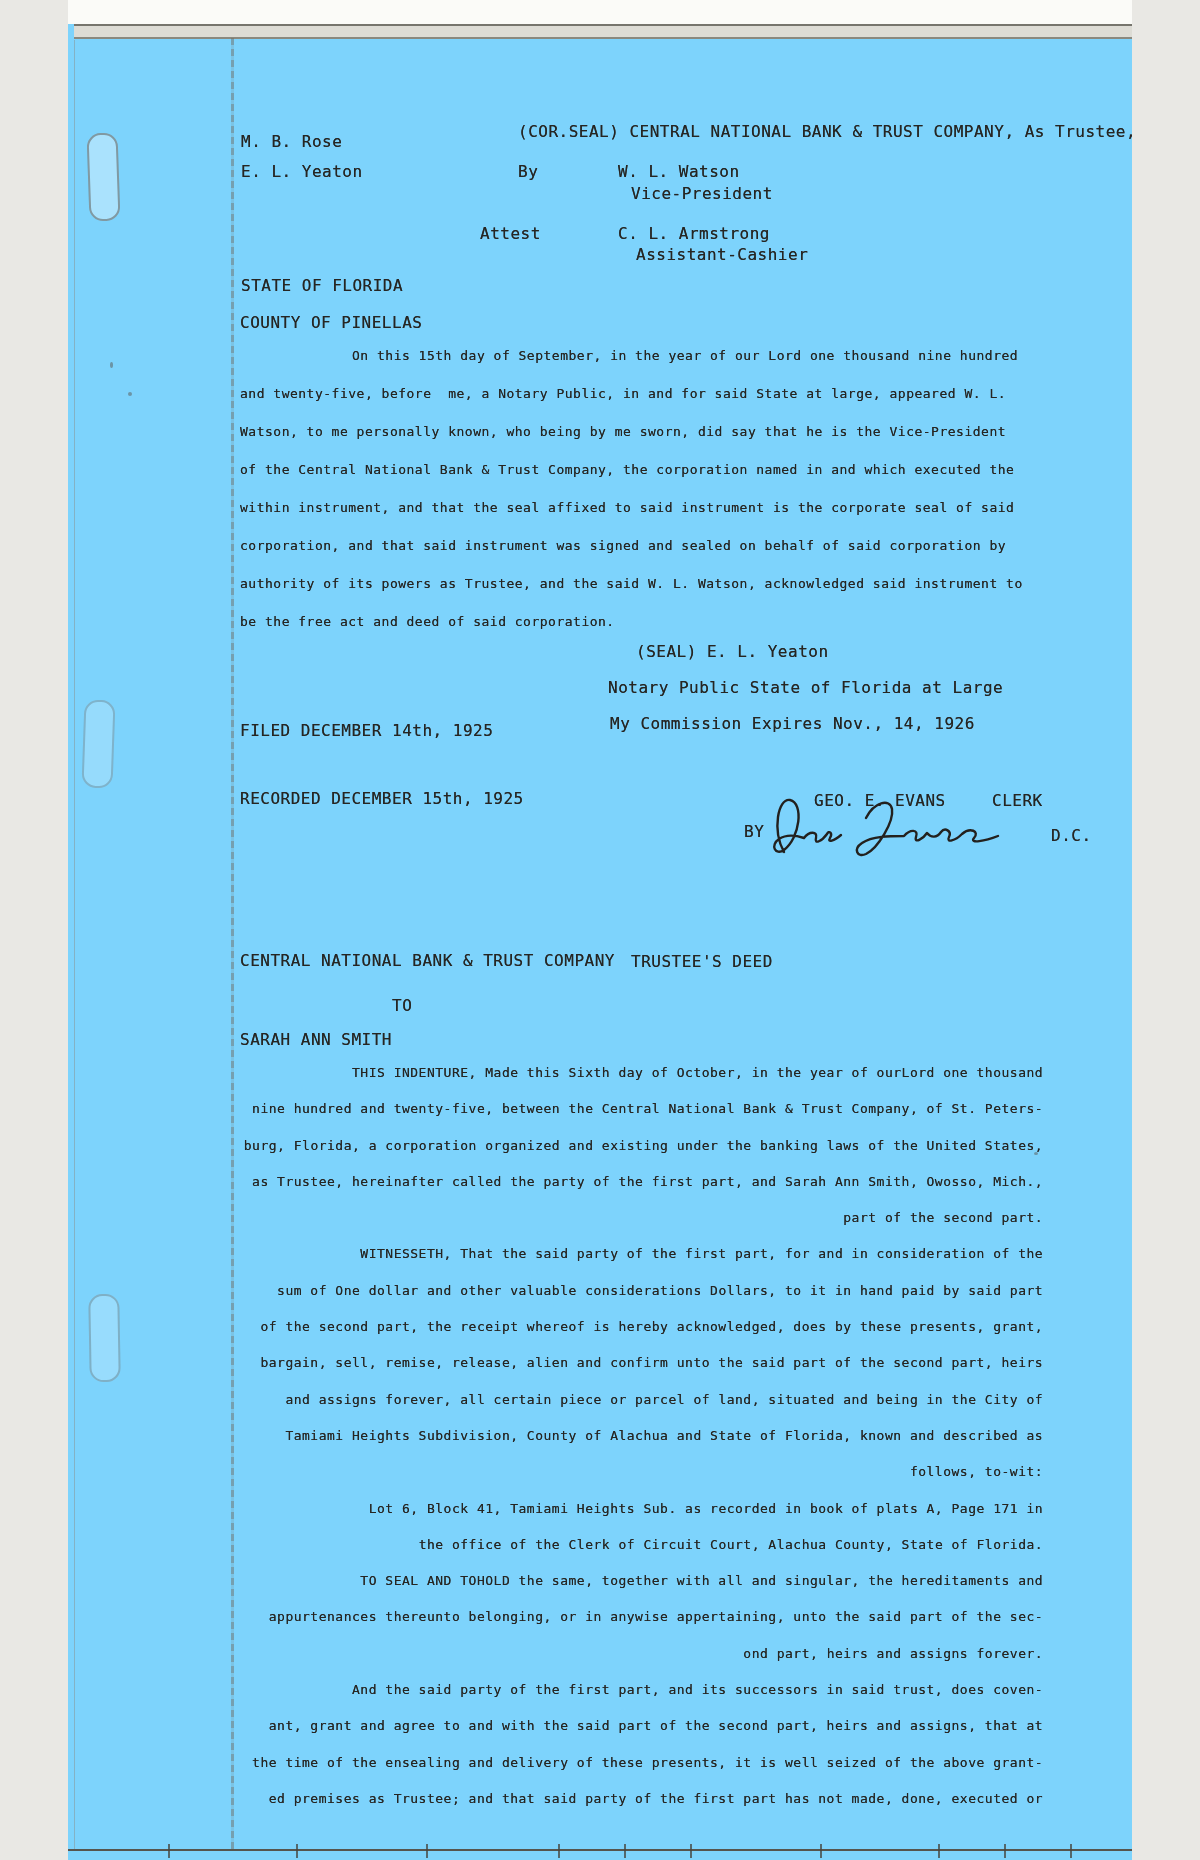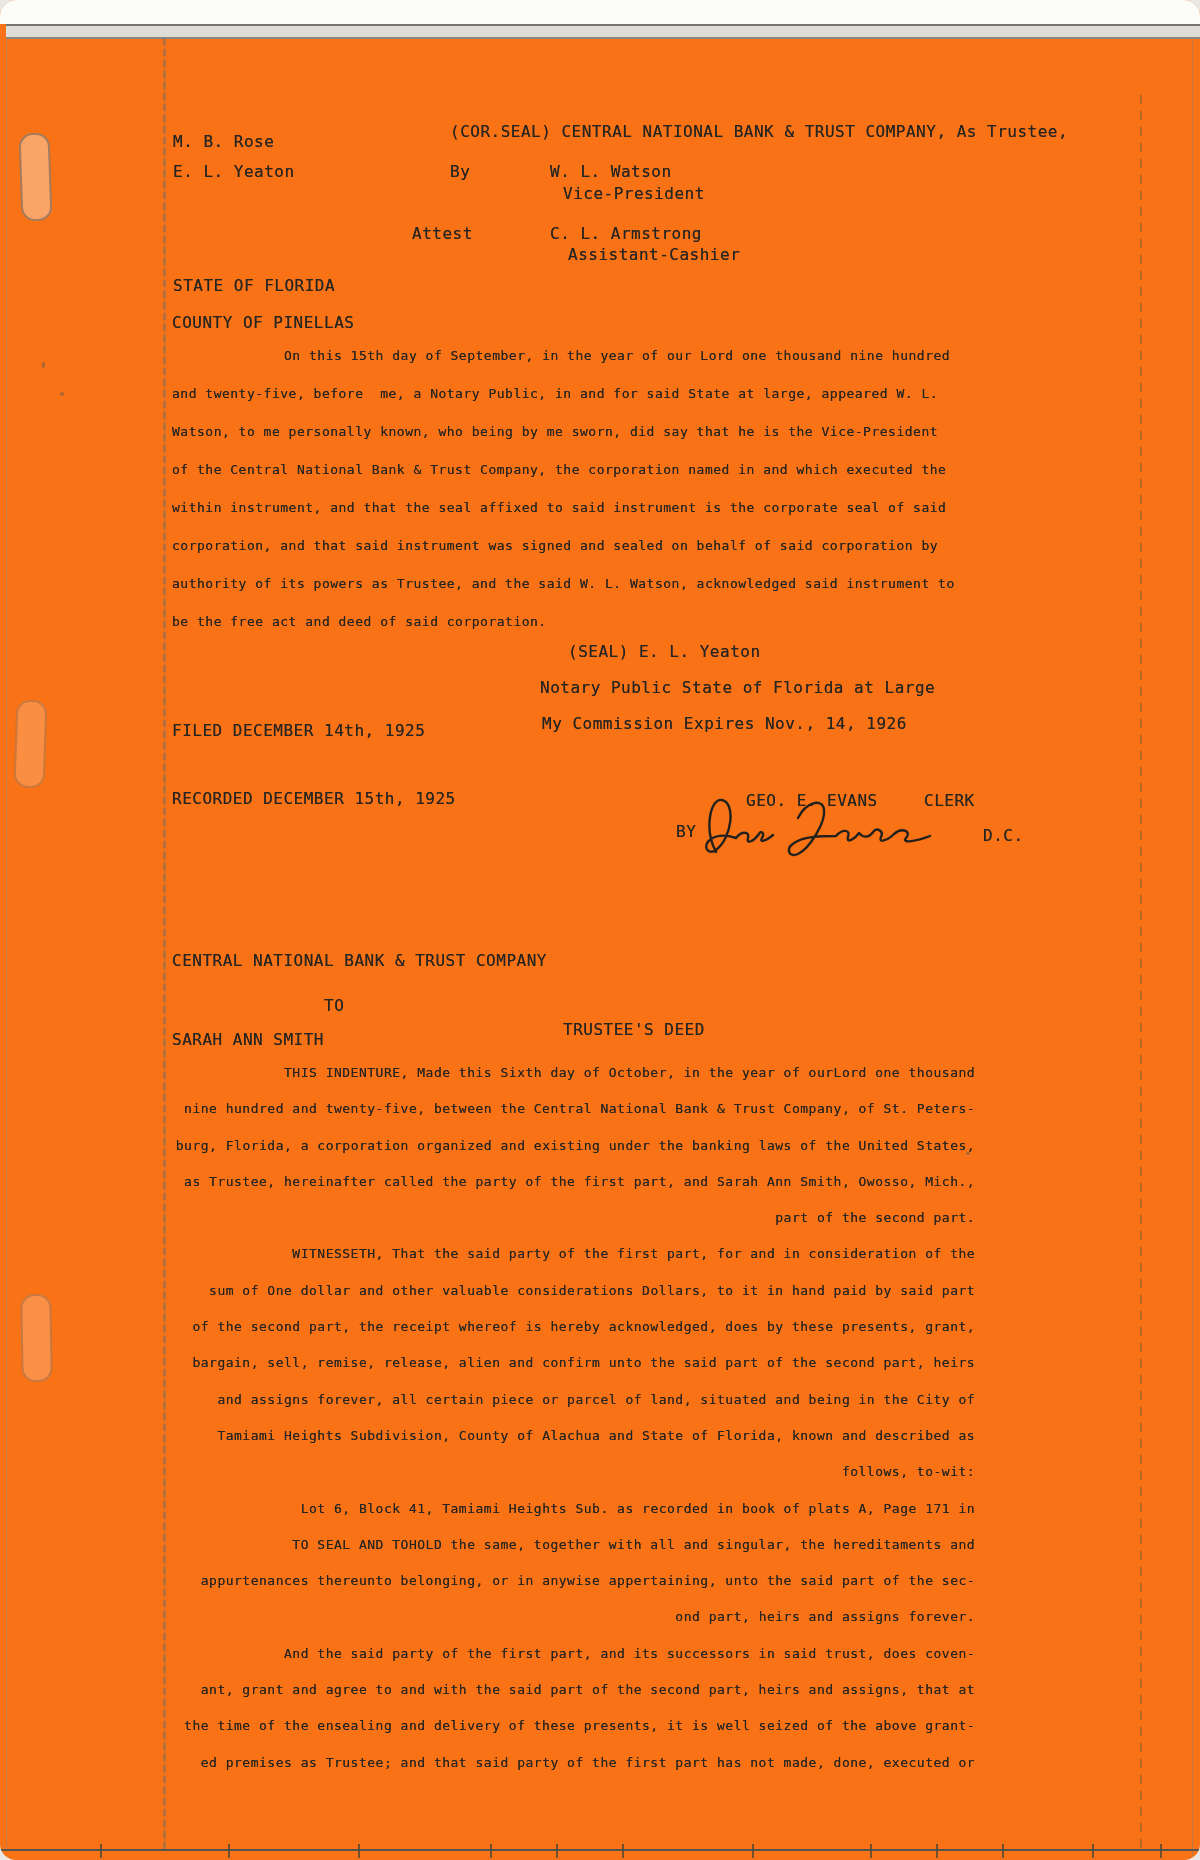--- a/index.html
+++ b/index.html
@@ -1,20 +1,19 @@
 <!DOCTYPE html>
 <html><head>
 <meta charset="utf-8">
 <style>
   html,body{margin:0;padding:0;background:#e9e8e4;}
   .page{
-    position:relative;width:1200px;height:1860px;margin:0 auto;
-    background:#f97316;overflow:hidden;
+    position:relative;width:1064px;height:1860px;margin:0 auto;
+    background:#7dd3fc;overflow:hidden;
     font-family:"DejaVu Sans Mono","Liberation Mono",monospace;
-    border-radius:16px;
   }
   .t{
     position:absolute;
     font-size:16px;line-height:20px;letter-spacing:0.5px;
     color:#262522;white-space:pre;
     text-shadow:0 0 0.6px rgba(38,36,32,.75);
   }
   .para{position:absolute;color:#262522;}
   .para .ln{
     font-size:13px;letter-spacing:0.5px;white-space:pre;
@@ -110,37 +109,38 @@
     <svg width="250" height="78" viewBox="0 0 250 78">
       <g fill="none" stroke="#23211e" stroke-width="2.4" stroke-linecap="round" stroke-linejoin="round">
         <path d="M18,64 C6,42 12,10 24,12 C38,15 34,50 18,62 C9,68 4,57 13,51 C22,45 32,48 38,50 C43,43 52,43 50,50 C48,57 56,53 61,46 C63,42 67,45 64,50 C61,55 68,53 75,47"></path>
         <path d="M100,30 C108,14 124,10 126,21 C128,34 112,60 100,66 C91,70 87,61 96,55 C106,48 124,48 138,48 C144,41 153,41 150,49 C148,56 157,51 161,45 C165,50 171,50 175,44 C179,39 186,43 183,49 C180,55 189,53 196,46 C204,39 214,43 208,50 C203,56 219,53 232,48"></path>
       </g>
     </svg>
   </div>
 
   <div class="t" style="left:172px;top:951px;">CENTRAL NATIONAL BANK &amp; TRUST COMPANY</div>
   <div class="t" style="left:324px;top:996px;">TO</div>
-  <div class="t" style="left:563px;top:1020px;">TRUSTEE'S DEED</div>
+  <div class="t" style="left:563px;top:952px;">TRUSTEE'S DEED</div>
   <div class="t" style="left:172px;top:1030px;">SARAH ANN SMITH</div>
 
   <div class="para deed" style="left:172px;top:1055px;">
     <div class="ln ind">THIS INDENTURE, Made this Sixth day of October, in the year of ourLord one thousand</div>
     <div class="ln">nine hundred and twenty-five, between the Central National Bank &amp; Trust Company, of St. Peters-</div>
     <div class="ln">burg, Florida, a corporation organized and existing under the banking laws of the United States,</div>
     <div class="ln">as Trustee, hereinafter called the party of the first part, and Sarah Ann Smith, Owosso, Mich.,</div>
     <div class="ln">part of the second part.</div>
     <div class="ln ind">WITNESSETH, That the said party of the first part, for and in consideration of the</div>
     <div class="ln">sum of One dollar and other valuable considerations Dollars, to it in hand paid by said part</div>
     <div class="ln">of the second part, the receipt whereof is hereby acknowledged, does by these presents, grant,</div>
     <div class="ln">bargain, sell, remise, release, alien and confirm unto the said part of the second part, heirs</div>
     <div class="ln">and assigns forever, all certain piece or parcel of land, situated and being in the City of</div>
     <div class="ln">Tamiami Heights Subdivision, County of Alachua and State of Florida, known and described as</div>
     <div class="ln">follows, to-wit:</div>
     <div class="ln ind">Lot 6, Block 41, Tamiami Heights Sub. as recorded in book of plats A, Page 171 in</div>
+    <div class="ln">the office of the Clerk of Circuit Court, Alachua County, State of Florida.</div>
     <div class="ln ind">TO SEAL AND TOHOLD the same, together with all and singular, the hereditaments and</div>
     <div class="ln">appurtenances thereunto belonging, or in anywise appertaining, unto the said part of the sec-</div>
     <div class="ln">ond part, heirs and assigns forever.</div>
     <div class="ln ind">And the said party of the first part, and its successors in said trust, does coven-</div>
     <div class="ln">ant, grant and agree to and with the said part of the second part, heirs and assigns, that at</div>
     <div class="ln">the time of the ensealing and delivery of these presents, it is well seized of the above grant-</div>
     <div class="ln">ed premises as Trustee; and that said party of the first part has not made, done, executed or</div>
   </div>
 
   <div>

